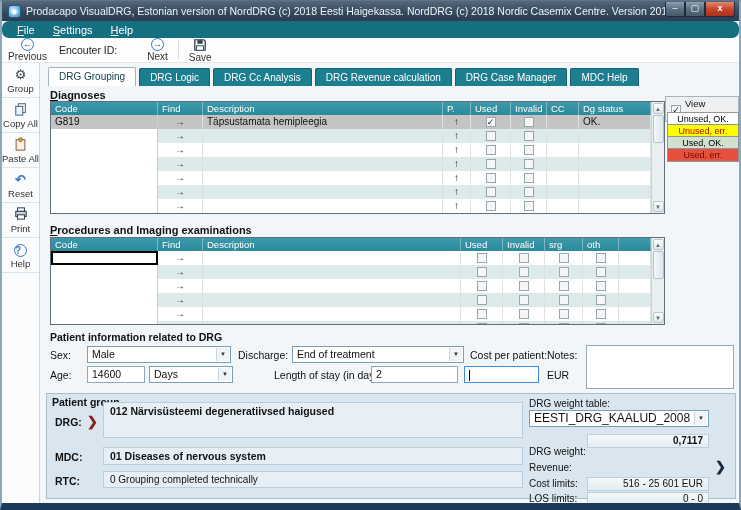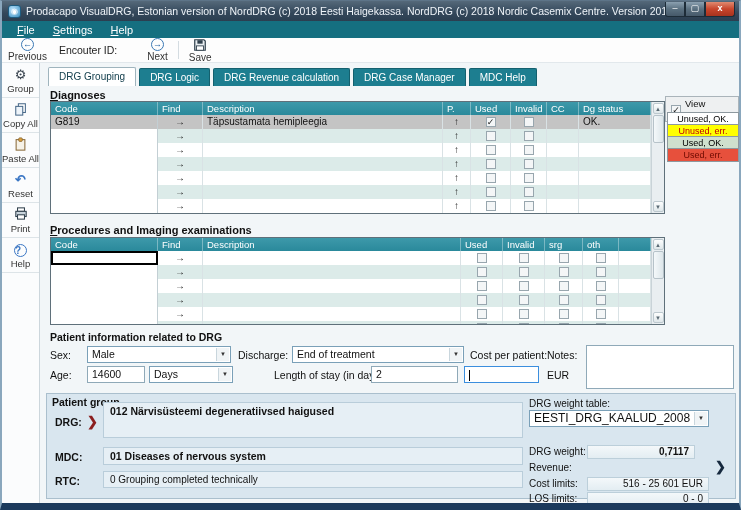--- a/index.html
+++ b/index.html
@@ -21,21 +21,21 @@
   .win-btns{display:flex;margin-right:4px;margin-top:-4px;}
   .win-btn{height:15px;border:1px solid #1d2c38;border-top:none;color:#fff;
     font-size:9px;text-align:center;line-height:13px;
     background:linear-gradient(#8ba0b0,#5a7080 50%,#46596a);}
   .win-btn.min{width:20px;border-radius:0 0 0 3px;}
   .win-btn.max{width:20px;}
   .win-btn.close{width:30px;border-radius:0 0 3px 0;font-weight:bold;
     background:linear-gradient(#e08a70,#c8452c 50%,#a83category0,#a8331e);background:linear-gradient(#e08a70,#c8452c 50%,#a8331e);}
   
   .menubar{position:absolute;left:0;top:20px;width:100%;height:17px;background:#156f80;
-    display:flex;align-items:center;padding-left:6px;}
+    display:flex;align-items:center;padding-left:6px;border-radius:7px;}
   .menu-item{display:inline-block;color:#fff;font-size:11px;padding:1px 9px;cursor:default;}
   .menu-item::first-letter{text-decoration:underline;}
   
   .toolbar{position:absolute;left:0;top:37px;width:100%;height:25px;background:#fdfdfd;
     border-bottom:1px solid #e2e8ec;display:flex;align-items:stretch;font-size:10.5px;color:#222;}
   .tool-stack{display:flex;flex-direction:column;align-items:center;justify-content:center;padding:0 6px;}
   .nav-circle{width:13px;height:13px;border:1px solid #3a78b4;border-radius:50%;
     color:#2a68a8;font-size:9px;line-height:11px;text-align:center;}
   .tool-label{font-size:10px;color:#333;margin-top:0px;}
   .enc-label{align-self:center;margin:0 24px 0 6px;}
@@ -199,20 +199,21 @@
       </div>
       <div class="side-item">
         <span class="side-icon"><span style="display:inline-block;width:13px;height:13px;border-radius:50%;border:1px solid #3a76c4;color:#3a76c4;font-size:10px;line-height:12px;font-weight:bold;">?</span></span>
         <span class="side-label">Help</span>
       </div>
     </div>
 
   <div class="tabbar">
       <div class="tab active">DRG Grouping</div>
       <div class="tab">DRG Logic</div>
+      <div class="tab">DRG Cc Analysis</div>
       <div class="tab">DRG Revenue calculation</div>
       <div class="tab">DRG Case Manager</div>
       <div class="tab">MDC Help</div>
     </div>
 
   <div class="sec-heading accel" style="left:48px;top:88px;">Diagnoses</div>
   <div id="diag-table" class="dtable" style="left:48px;top:100px;width:615px;height:113px;">
       <div class="thead">
         <span class="th" style="width: 107px;">Code</span>
         <span class="th" style="width: 45px;">Find</span>
@@ -438,21 +439,21 @@
     <div class="pg-label" style="left:8px;top:81px;">RTC:</div>
     <div class="pg-box" style="left:56px;top:77px;width:420px;height:17px;font-size:10px;">0 Grouping completed technically</div>
 
     <div class="val-label" style="left:482px;top:4px;">DRG weight table:</div>
     <div class="select" style="left:482px;top:16px;width:180px;">
       <span style="font-size:12px;">EESTI_DRG_KAALUD_2008</span>
       <span class="dd">▼</span>
     </div>
 
     <div class="val-label" style="left:482px;top:52px;">DRG weight:</div>
-    <div class="val-box bold" style="left:540px;top:51px;width:108px;">0,7117</div>
+    <div class="val-box bold" style="left:540px;top:40px;width:122px;">0,7117</div>
 
     <div class="val-label" style="left:482px;top:68px;">Revenue:</div>
     <div class="rev-arrow" style="left:668px;top:65px;">❯</div>
 
     <div class="val-label" style="left:482px;top:84px;">Cost limits:</div>
     <div class="val-box" style="left:540px;top:83px;width:122px;">516  -  25 601 EUR</div>
 
     <div class="val-label" style="left:482px;top:99px;">LOS limits:</div>
     <div class="val-box" style="left:540px;top:98px;width:122px;">0  -  0</div>
   </div>

